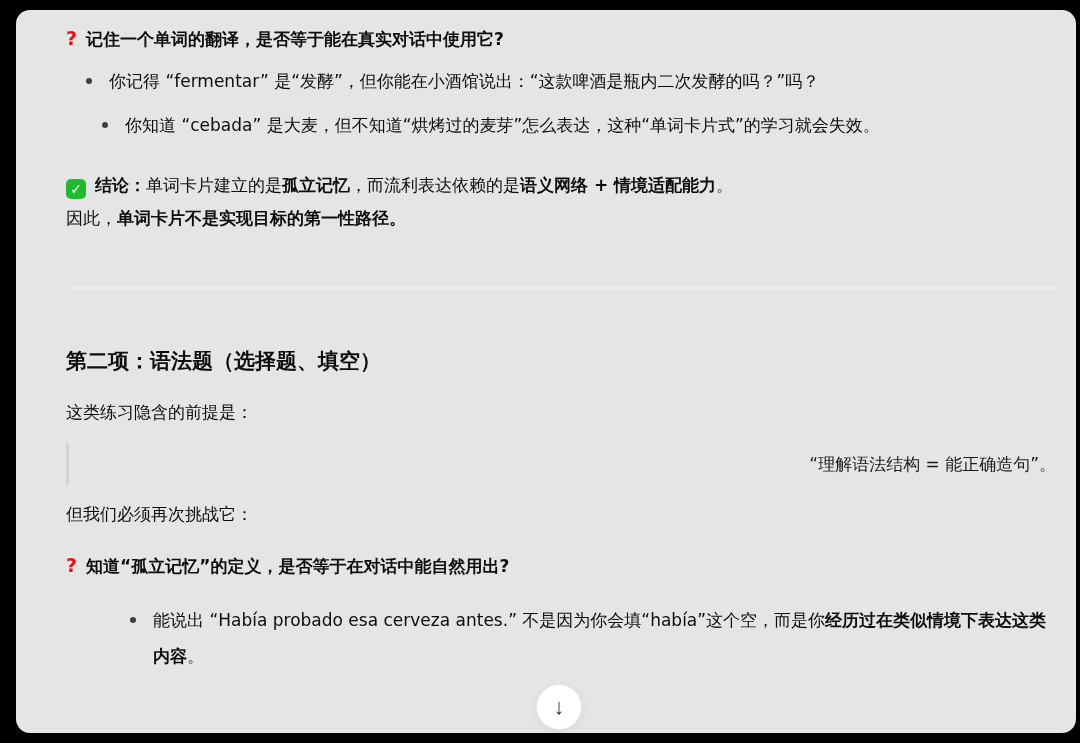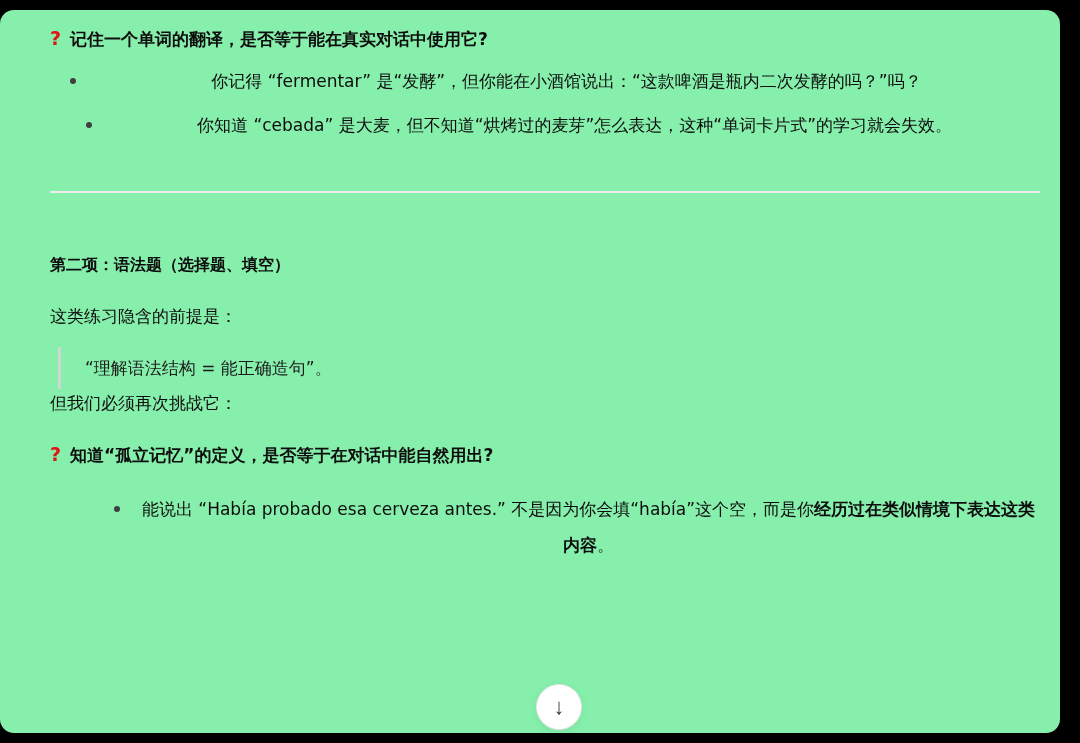--- a/index.html
+++ b/index.html
@@ -4,23 +4,23 @@
 <style>
   * { box-sizing: border-box; margin: 0; padding: 0; }
   html, body { width: 1080px; height: 743px; overflow: hidden; }
   body {
     background: #000000;
     font-family: "DejaVu Sans", "Liberation Sans", sans-serif;
   }
   .stage { position: relative; width: 1080px; height: 743px; }
   .card {
     position: absolute;
-    left: 0; top: 10px;
+    left: 16px; top: 10px;
     width: 1060px; height: 723px;
-    background: #86efac;
+    background: #e5e5e5;
     border-radius: 14px;
     padding: 14px 20px 0 50px;
     overflow: hidden;
     color: #0d0d0d;
     font-size: 17px;
     line-height: 28px;
   }
   .b { font-weight: 700; }
 
   
@@ -43,21 +43,21 @@
     color: #ffffff;
     font-size: 14px;
     font-weight: 700;
     line-height: 20px;
     text-align: center;
     margin-right: 9px;
     vertical-align: -3px;
   }
 
   ul.list { list-style: none; margin: 14px 0 0 0; padding-left: 43px; }
-  ul.list li { position: relative; margin-top: 0; text-align: center; }
+  ul.list li { position: relative; margin-top: 0; }
   ul.list li + li { margin-top: 16px; margin-left: 16px; }
   ul.list li::before {
     content: "";
     position: absolute;
     left: -23px; top: 11px;
     width: 6px; height: 6px;
     border-radius: 50%;
     background: #3f3f3f;
   }
   ul.list2 { margin-top: 22px; }
@@ -68,33 +68,34 @@
   p.concl2 { margin-top: 25px; line-height: 28px; }
 
   hr.divider {
     border: none;
     height: 1.5px;
     background: #ececec;
     margin: 52px 0 55px 0;
   }
 
   h3.heading {
-    font-size: 16px;
+    font-size: 21px;
     font-weight: 700;
     line-height: 34px;
     color: #0d0d0d;
   }
   p.plain { margin-top: 20px; }
-  p.plain2 { }
+  p.plain2 { margin-top: 15px; }
 
   blockquote.quote {
-    margin: 17px 0 0 8px;
+    margin: 17px 0 0 0;
     border-left: 3px solid #d4d4d4;
-    padding: 7px 0 7px 24px;
+    padding: 7px 0 7px 14px;
     color: #1a1a1a;
+    text-align: right;
   }
 
   .scroll-btn {
     position: absolute;
     left: 536px; top: 684px;
     width: 46px; height: 46px;
     border-radius: 50%;
     background: #ffffff;
     border: 1px solid #e6e6e6;
     box-shadow: 0 2px 8px rgba(0,0,0,0.06);
@@ -117,20 +118,21 @@
 <div class="stage">
   <div class="card">
 
     <p class="q"><span class="qmark">?</span><span><span class="b">记住一个单词的翻译，是否等于能在真实对话中使用它?</span></span></p>
 
     <ul class="list">
       <li><span><span>你记得 “fermentar” 是“发酵”，但你能在小酒馆说出：“这款啤酒是瓶内二次发酵的吗？”吗？</span></span></li>
       <li><span><span>你知道 “cebada” 是大麦，但不知道“烘烤过的麦芽”怎么表达，这种“单词卡片式”的学习就会失效。</span></span></li>
     </ul>
 
+    <p class="concl1"><span class="check">✓</span><span><span class="b">结论：</span><span>单词卡片建立的是</span><span class="b">孤立记忆</span><span>，而流利表达依赖的是</span><span class="b">语义网络 + 情境适配能力</span><span>。</span></span><br><span><span>因此，</span><span class="b">单词卡片不是实现目标的第一性路径。</span></span></p>
 
     <hr class="divider">
 
     <h3 class="heading">第二项：语法题（选择题、填空）</h3>
 
     <p class="plain">这类练习隐含的前提是：</p>
 
     <blockquote class="quote"><span>“理解语法结构 = 能正确造句”。</span></blockquote>
 
     <p class="plain2">但我们必须再次挑战它：</p>

